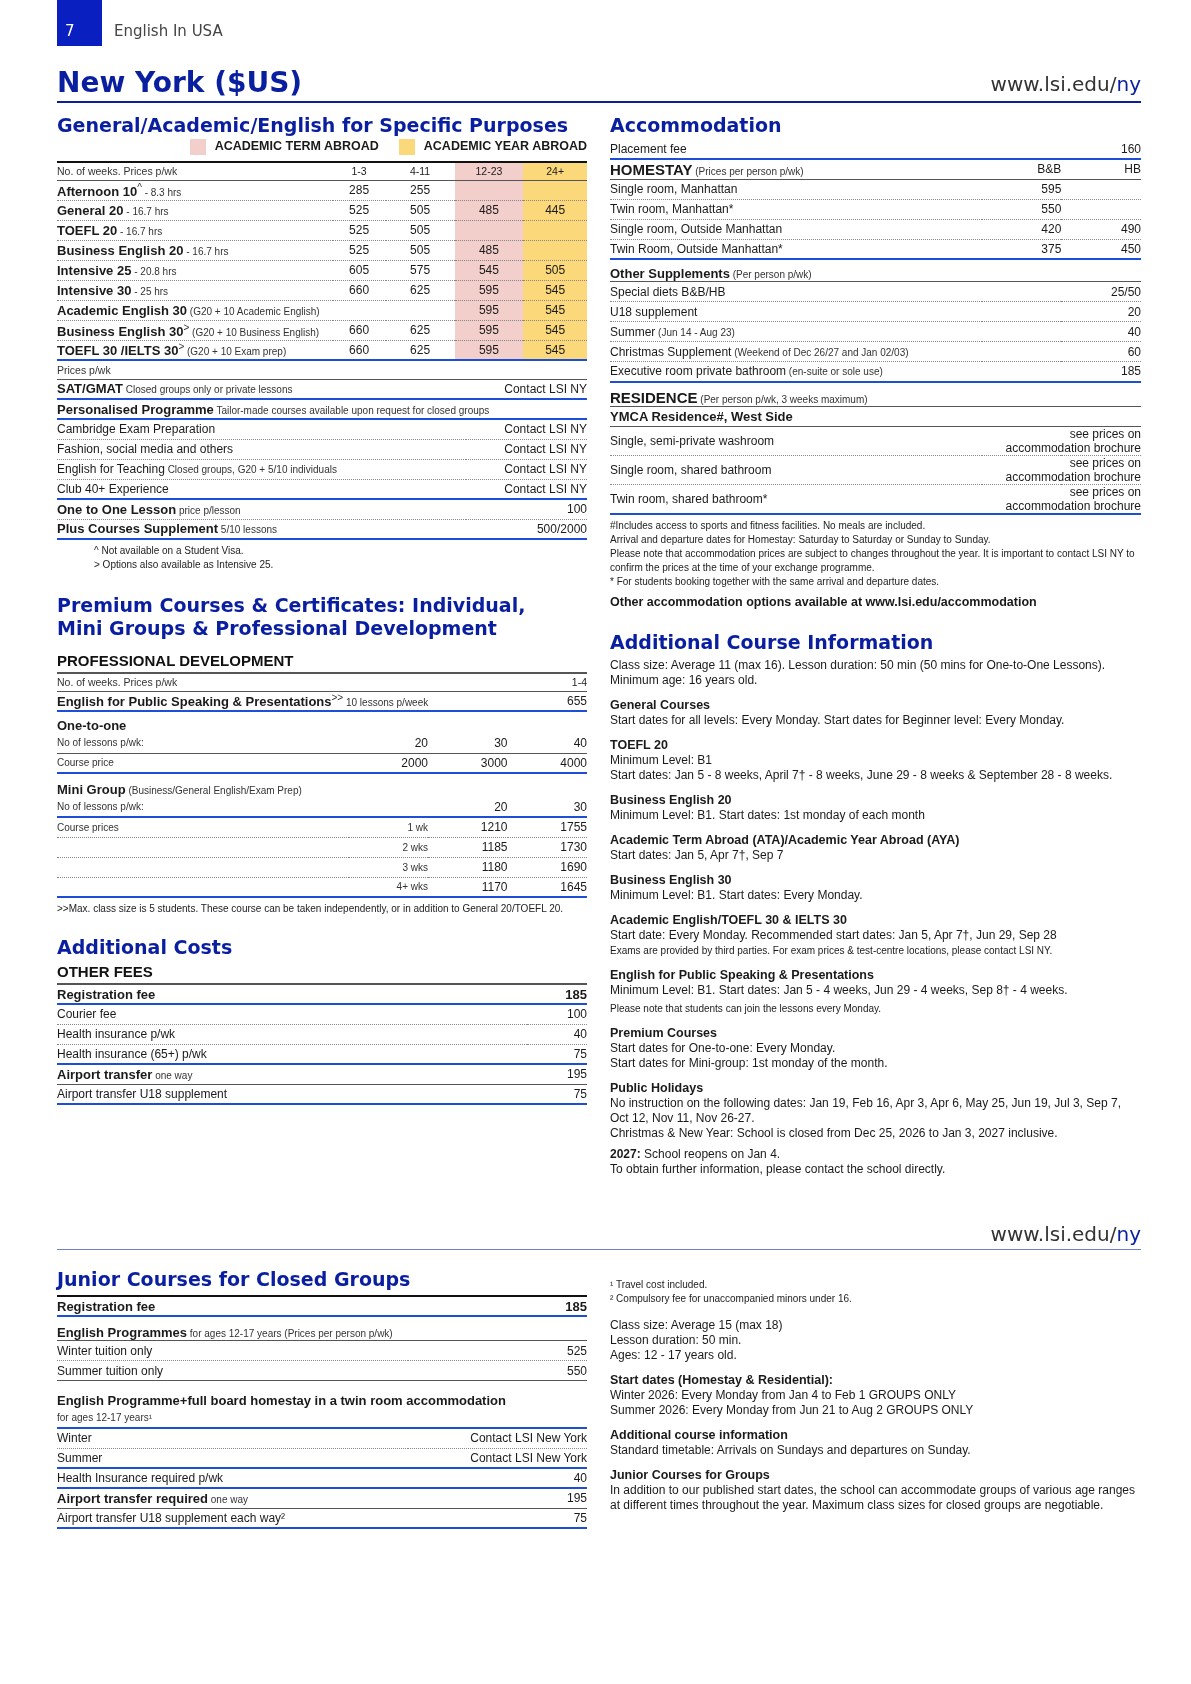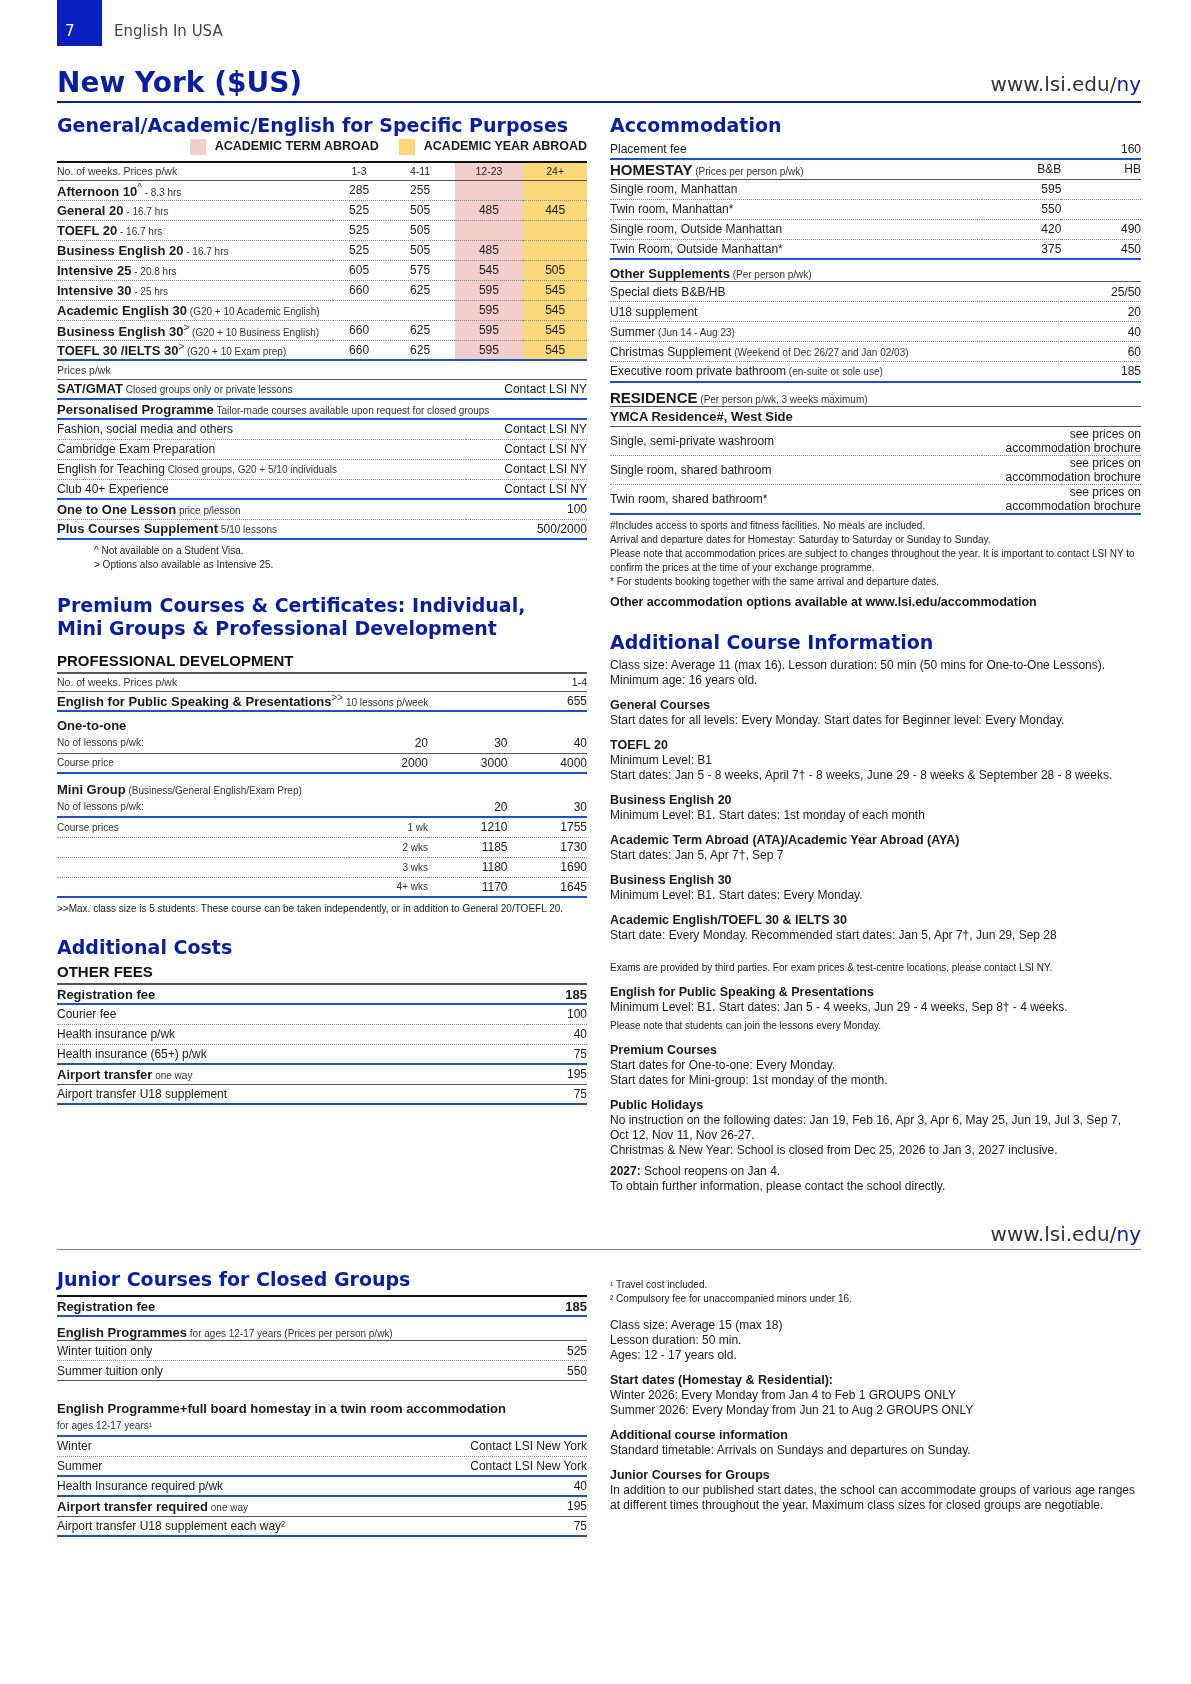--- a/index.html
+++ b/index.html
@@ -136,25 +136,25 @@
           <td class=""></td>
         </tr>
         <tr class="solid">
           <td colspan="1"><span class="b">SAT/GMAT</span><span class="sm"> Closed groups only or private lessons</span></td>
           <td class="r">Contact LSI NY</td>
         </tr>
         <tr class="solid">
           <td colspan="2"><span class="b">Personalised Programme</span><span class="sm"> Tailor-made courses available upon request for closed groups</span></td>
         </tr>
         <tr class="dot">
+          <td colspan="1"><span class="">Cambridge Exam Preparation</span></td>
+          <td class="r">Contact LSI NY</td>
+        </tr>
+        <tr class="dot">
           <td colspan="1"><span class="">Fashion, social media and others</span></td>
-          <td class="r">Contact LSI NY</td>
-        </tr>
-        <tr class="dot">
-          <td colspan="1"><span class="">Cambridge Exam Preparation</span></td>
           <td class="r">Contact LSI NY</td>
         </tr>
         <tr class="dot">
           <td colspan="1"><span class="">English for Teaching</span><span class="sm"> Closed groups, G20 + 5/10 individuals</span></td>
           <td class="r">Contact LSI NY</td>
         </tr>
         <tr class="solid">
           <td colspan="1"><span class="">Club 40+ Experience</span></td>
           <td class="r">Contact LSI NY</td>
         </tr>
@@ -378,21 +378,21 @@
       <p>Minimum Level: B1</p>
       <p>Start dates: Jan 5 - 8 weeks, April 7† - 8 weeks,  June 29 - 8 weeks &amp; September 28 - 8 weeks.</p>
       <p class="t">Business English 20</p>
       <p>Minimum Level: B1. Start dates: 1st monday of each month</p>
       <p class="t">Academic Term Abroad (ATA)/Academic Year Abroad (AYA)</p>
       <p>Start dates: Jan 5, Apr 7†, Sep 7</p>
       <p class="t">Business English 30</p>
       <p>Minimum Level: B1. Start dates: Every Monday.</p>
       <p class="t">Academic English/TOEFL 30 &amp; IELTS 30</p>
       <p>Start date: Every Monday. Recommended start dates: Jan 5, Apr 7†, Jun 29, Sep 28</p>
-      <p class="small" style="margin-top:17px;">Exams are provided by third parties. For exam prices &amp; test-centre locations, please contact LSI NY.</p>
+      <p class="small" style="margin-top:0;">Exams are provided by third parties. For exam prices &amp; test-centre locations, please contact LSI NY.</p>
       <p class="t">English for Public Speaking &amp; Presentations</p>
       <p>Minimum Level: B1. Start dates: Jan 5  - 4 weeks, Jun 29 - 4 weeks, Sep 8† - 4 weeks.</p>
       <p class="small" style="margin-top:3px;">Please note that students can join the lessons every Monday.</p>
       <p class="t">Premium Courses</p>
       <p>Start dates for One-to-one: Every Monday.</p>
       <p>Start dates for Mini-group: 1st monday of the month.</p>
       <p class="t">Public Holidays</p>
       <p>No instruction on the following dates: Jan 19, Feb 16, Apr 3, Apr 6, May 25, Jun 19, Jul 3, Sep 7, Oct 12, Nov 11, Nov 26-27.</p>
       <p>Christmas &amp; New Year:  School is closed from Dec 25, 2026 to Jan 3, 2027 inclusive.</p>
       <p style="margin-top:6px;"><b>2027:</b><span> School reopens on Jan 4.</span></p>
@@ -416,21 +416,21 @@
         </tr>
         <tr class="dot">
           <td><span class="">Winter tuition only</span></td>
           <td class="r">525</td>
         </tr>
         <tr class="thin">
           <td><span class="">Summer tuition only</span></td>
           <td class="r">550</td>
         </tr>
         <tr>
-          <td colspan="2" class="b" style="padding-top:20px;">English Programme+full board homestay in a twin room accommodation</td>
+          <td colspan="2" class="b" style="padding-top:12px;">English Programme+full board homestay in a twin room accommodation</td>
         </tr>
         <tr class="solid">
           <td colspan="2" class="sm">for ages 12-17 years¹</td>
         </tr>
         <tr class="dot">
           <td><span class="">Winter</span></td>
           <td class="r">Contact LSI New York</td>
         </tr>
         <tr class="solid">
           <td><span class="">Summer</span></td>

